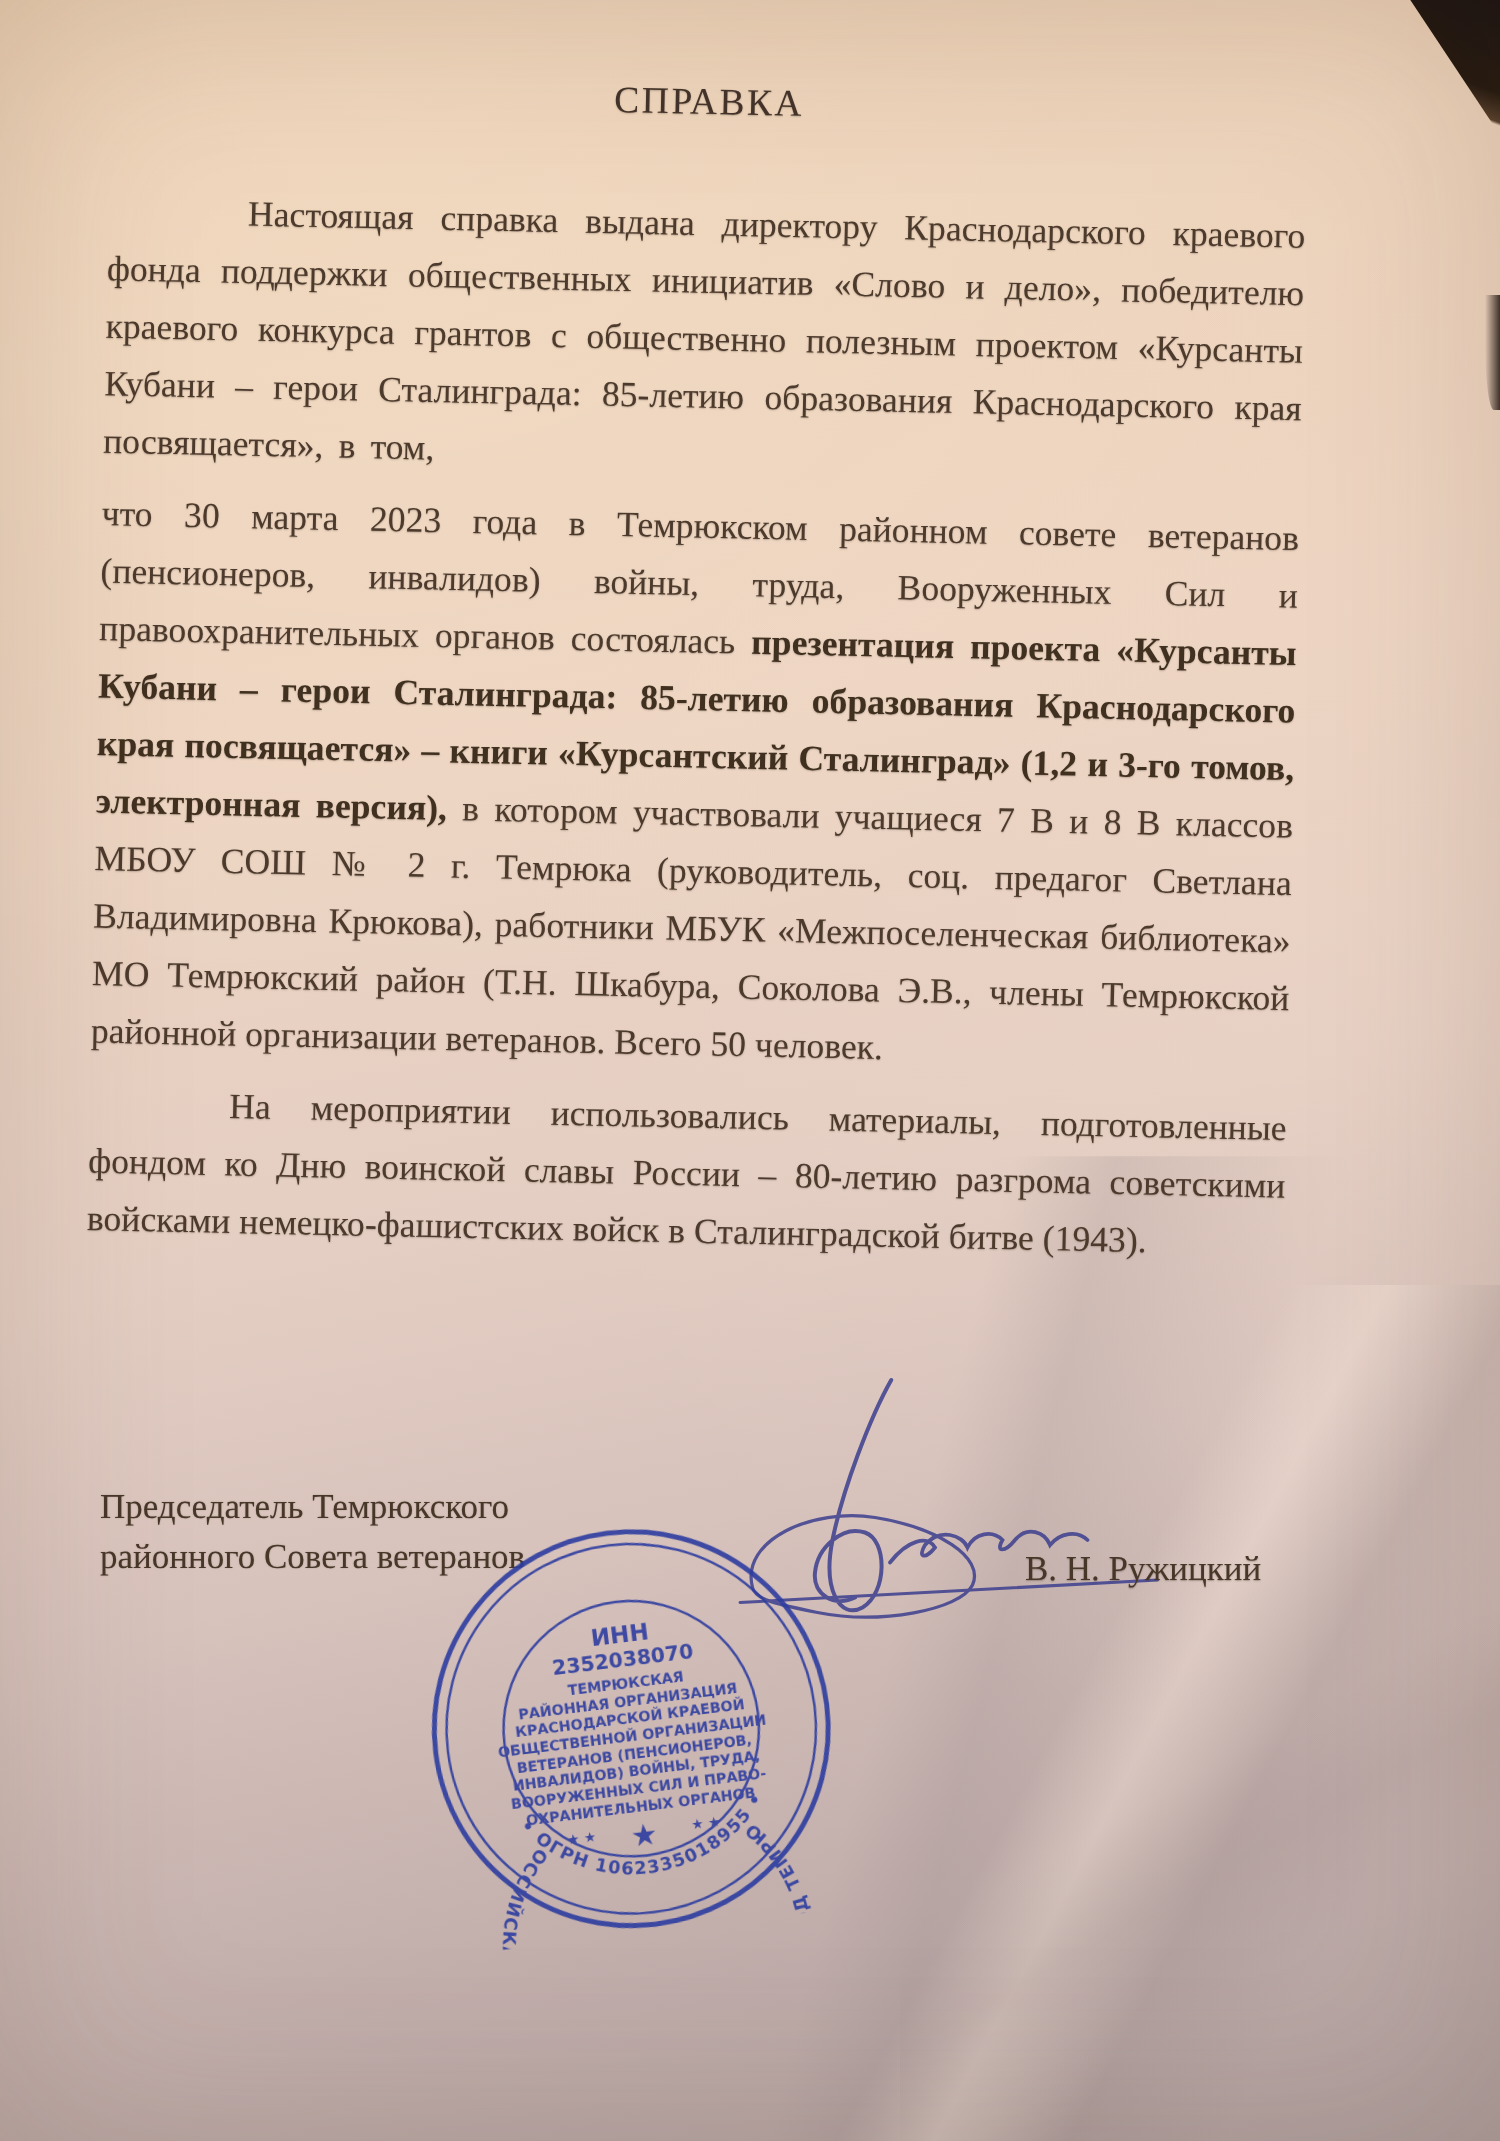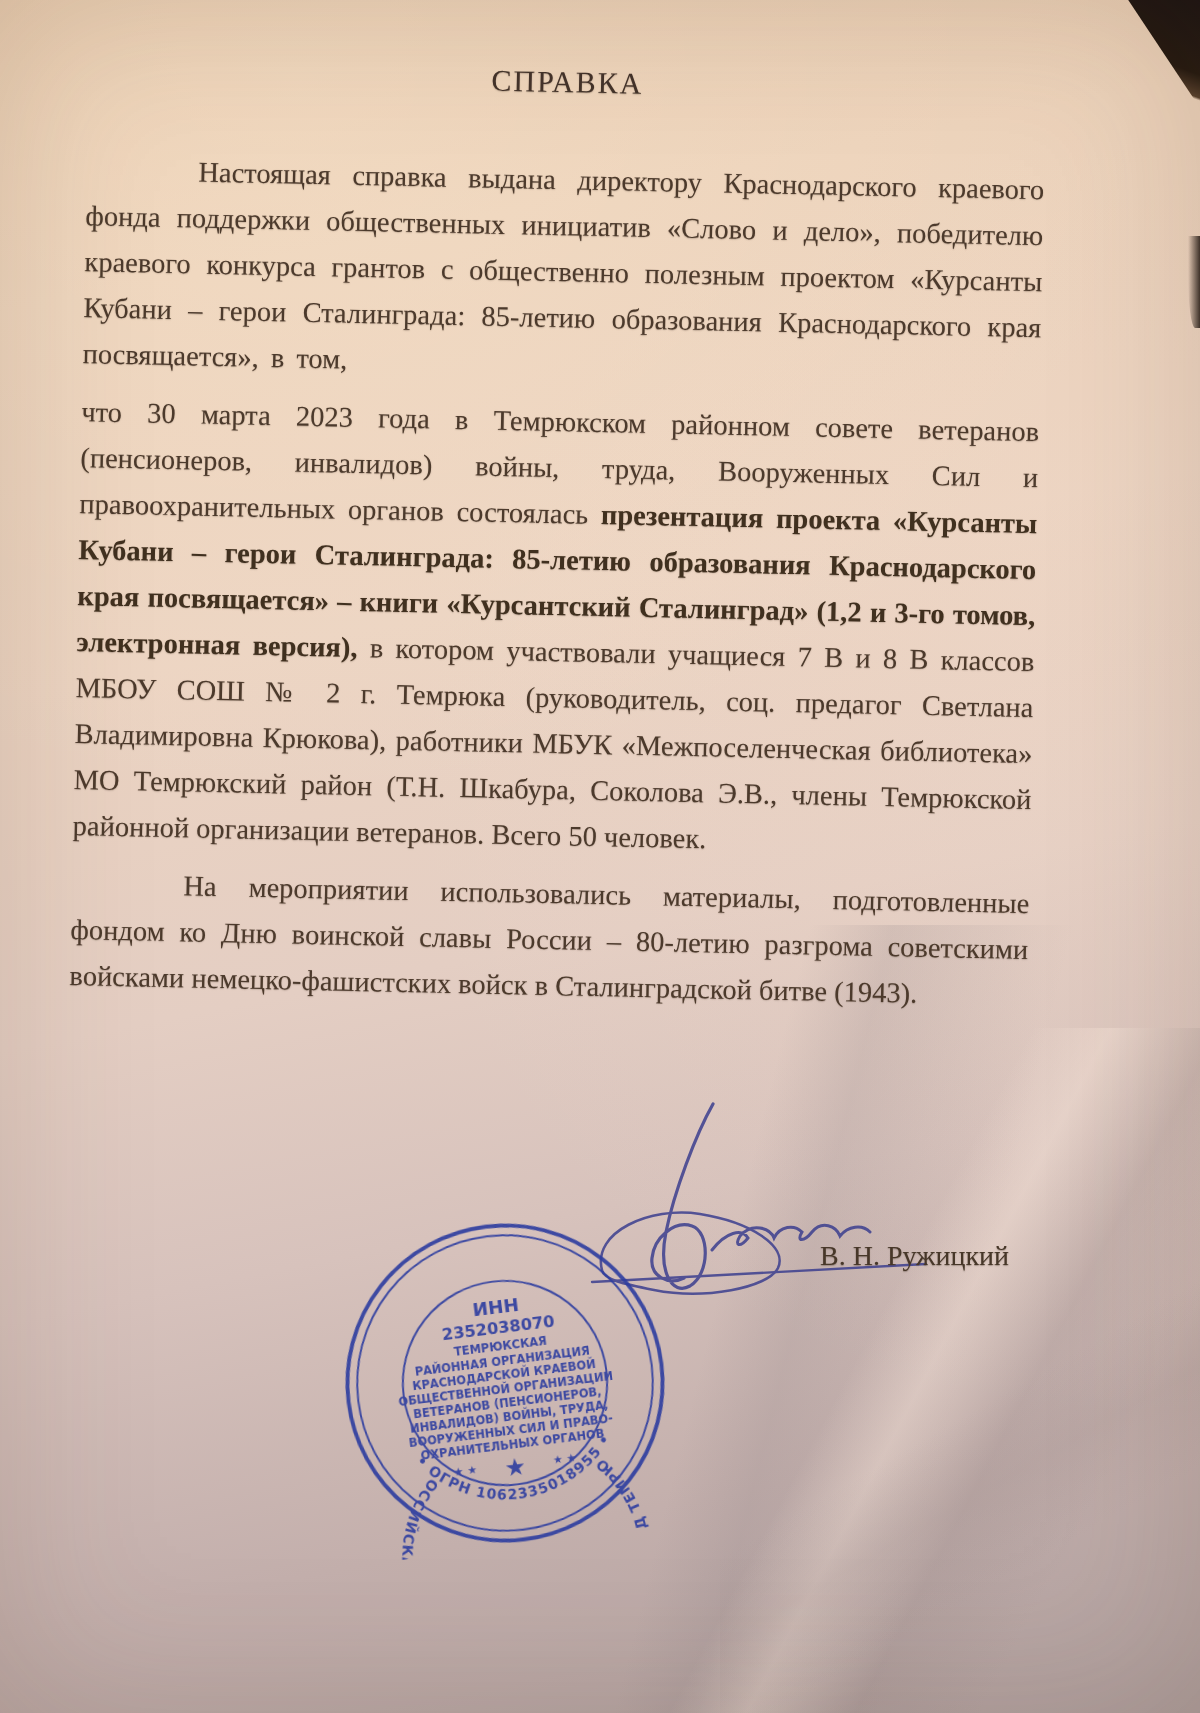--- a/index.html
+++ b/index.html
@@ -72,20 +72,22 @@
 
     <p class="doc-p indent wide"><span>Настоящая справка выдана директору Краснодарского краевого фонда поддержки общественных инициатив «Слово и дело», победителю краевого конкурса грантов с общественно полезным проектом «Курсанты Кубани – герои Сталинграда: 85-летию образования Краснодарского края посвящается», в том,</span></p>
 
     <p class="doc-p"><span>что 30 марта 2023 года в Темрюкском районном совете ветеранов (пенсионеров, инвалидов) войны, труда, Вооруженных Сил и правоохранительных органов состоялась </span><span class="b">презентация проекта «Курсанты Кубани – герои Сталинграда: 85-летию образования Краснодарского края посвящается» – книги «Курсантский Сталинград» (1,2 и 3-го томов, электронная версия),</span><span> в котором участвовали учащиеся 7 В и 8 В классов МБОУ СОШ № 2 г. Темрюка (руководитель, соц. предагог Светлана Владимировна Крюкова), работники МБУК «Межпоселенческая библиотека» МО Темрюкский район (Т.Н. Шкабура, Соколова Э.В., члены Темрюкской районной организации ветеранов. Всего 50 человек.</span></p>
 
     <p class="doc-p indent"><span>На мероприятии использовались материалы, подготовленные фондом ко Дню воинской славы России – 80-летию разгрома советскими войсками немецко-фашистских войск в Сталинградской битве (1943).</span></p>
   </div>
 
   <div class="sig-block">
     <div class="sig-position">
+      <div>Председатель Темрюкского</div>
+      <div>районного Совета ветеранов</div>
     </div>
 
     <svg class="sig-art" viewBox="0 0 350 250">
       <path d="M125,30 C108,60 86,118 78,158 C70,198 84,222 102,212 C122,200 122,158 104,152 C86,146 66,164 64,184 C62,202 80,212 96,204" stroke-width="3.2"></path>
       <path d="M14,196 C4,158 62,132 112,140 C162,148 200,172 190,194 C180,214 116,226 66,216 C36,210 16,206 14,196" stroke-width="2.6"></path>
       <path d="M124,176 C138,158 154,154 160,164 C152,174 146,172 152,162 C164,148 182,154 186,164 C192,152 206,150 214,158 C208,168 216,168 224,158 C234,146 248,152 252,162 C260,152 274,150 282,158" stroke-width="3"></path>
       <line x1="4" y1="208" x2="338" y2="190" stroke-width="2.4"></line>
     </svg>
 
     <div class="sig-name">В. Н. Ружицкий</div>

